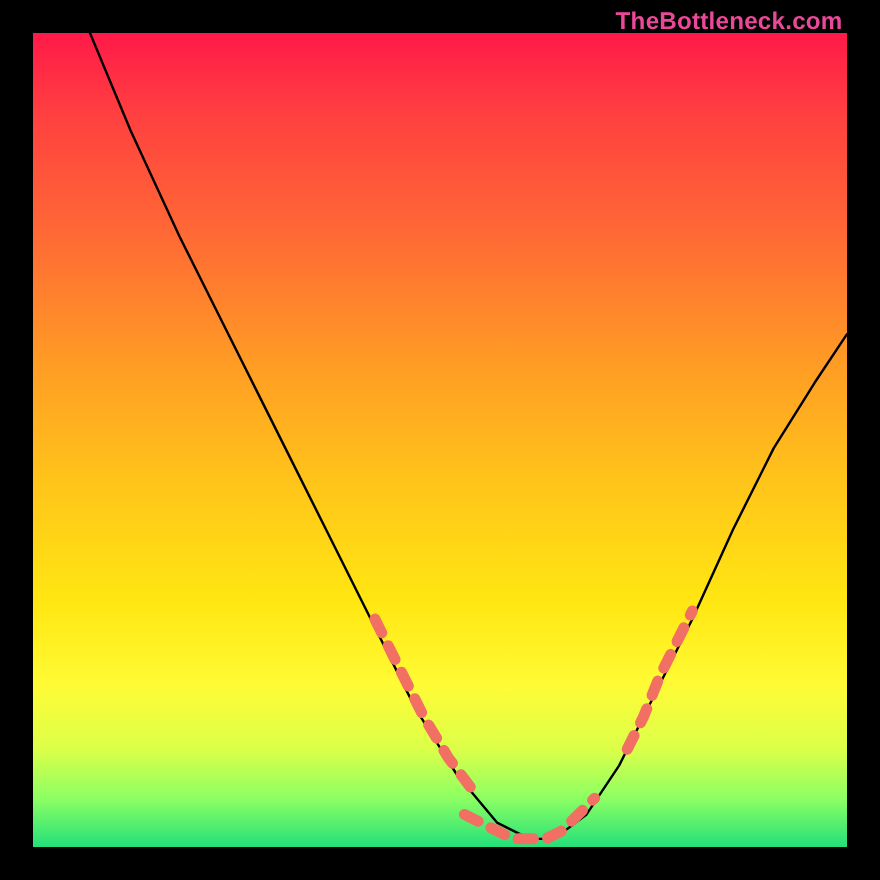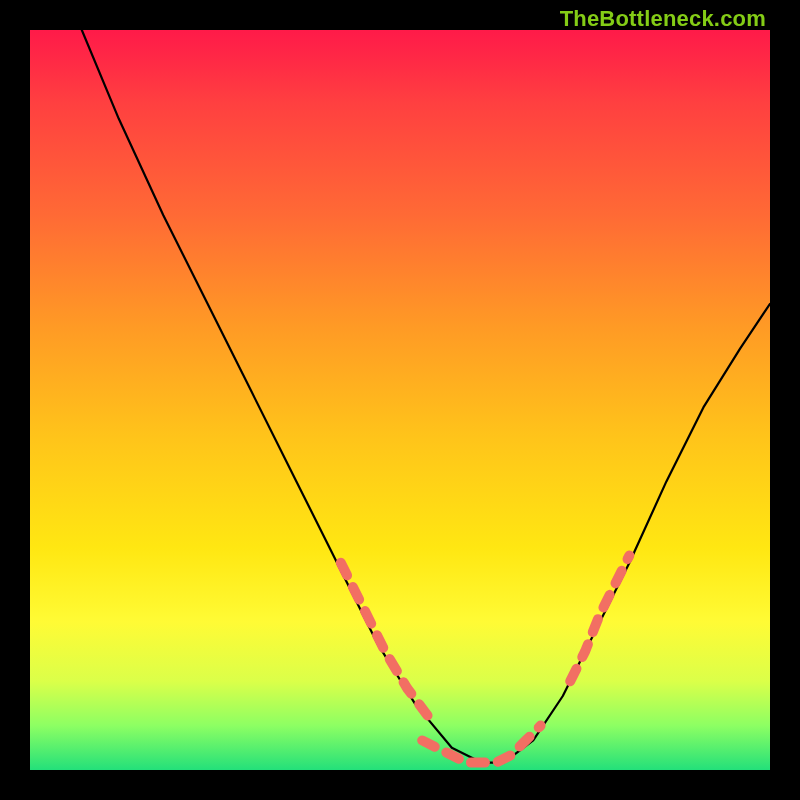--- a/index.html
+++ b/index.html
@@ -39,21 +39,21 @@
     height: 740px;
     display: block;
   }
   .watermark {
     position: absolute;
     top: 6px;
     right: 34px;
     font-family: Arial, Helvetica, sans-serif;
     font-weight: bold;
     font-size: 22px;
-    color: #84cc16;
+    color: #ec4899;
     letter-spacing: 0.2px;
   }
 </style>
 </head>
 <body>
 
 <div class="frame">
   <svg class="plot-svg" viewBox="0 0 740 740" preserveAspectRatio="none">
     <path id="curve-main" fill="none" stroke="#000000" stroke-width="2.2" stroke-linecap="round" stroke-linejoin="round" d="M51.8 0.0 L88.8 88.8 L133.2 185.0 L177.6 273.8 L222.0 362.6 L266.4 451.4 L310.8 540.2 L347.8 614.2 L384.8 673.4 L421.8 717.8 L451.4 732.6 L473.6 732.6 L503.2 710.4 L532.8 666.0 L562.4 606.8 L599.4 532.8 L636.4 451.4 L673.4 377.4 L710.4 318.2 L740.0 273.8"></path>
     <path id="hl-left" fill="none" stroke="#f26f63" stroke-width="10" stroke-linecap="round" stroke-dasharray="14 13" d="M310.8 532.8 L333.0 577.2 L355.2 621.6 L377.4 658.6 L399.6 688.2"></path>

